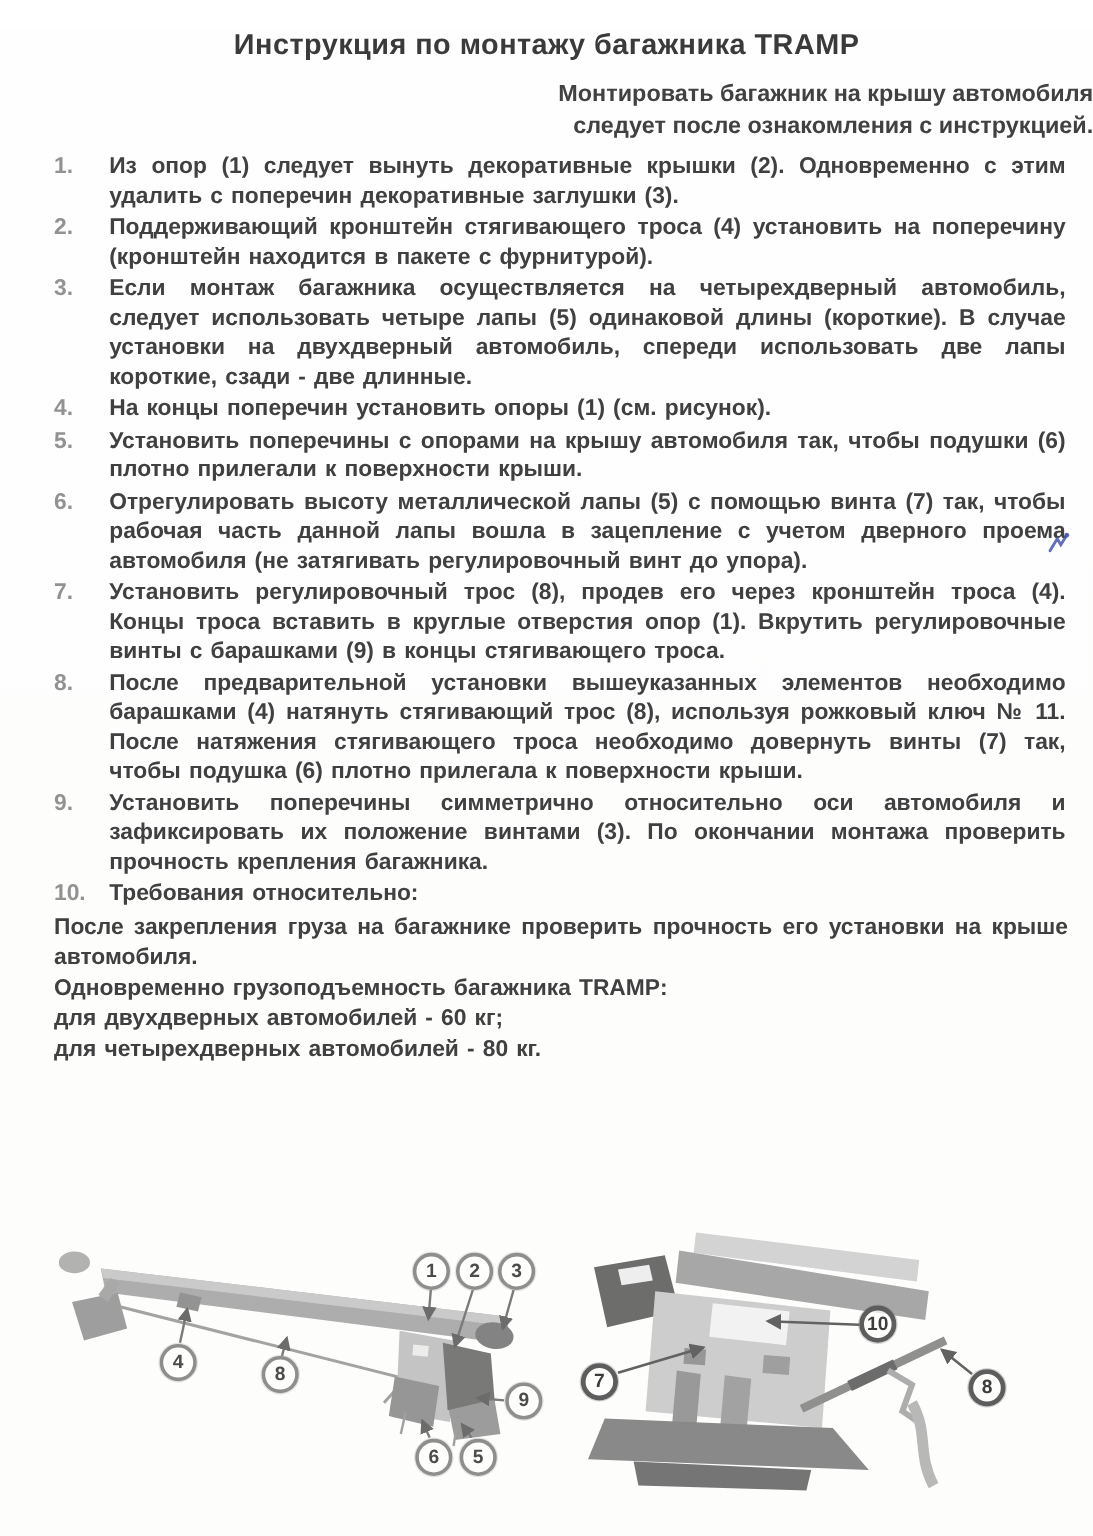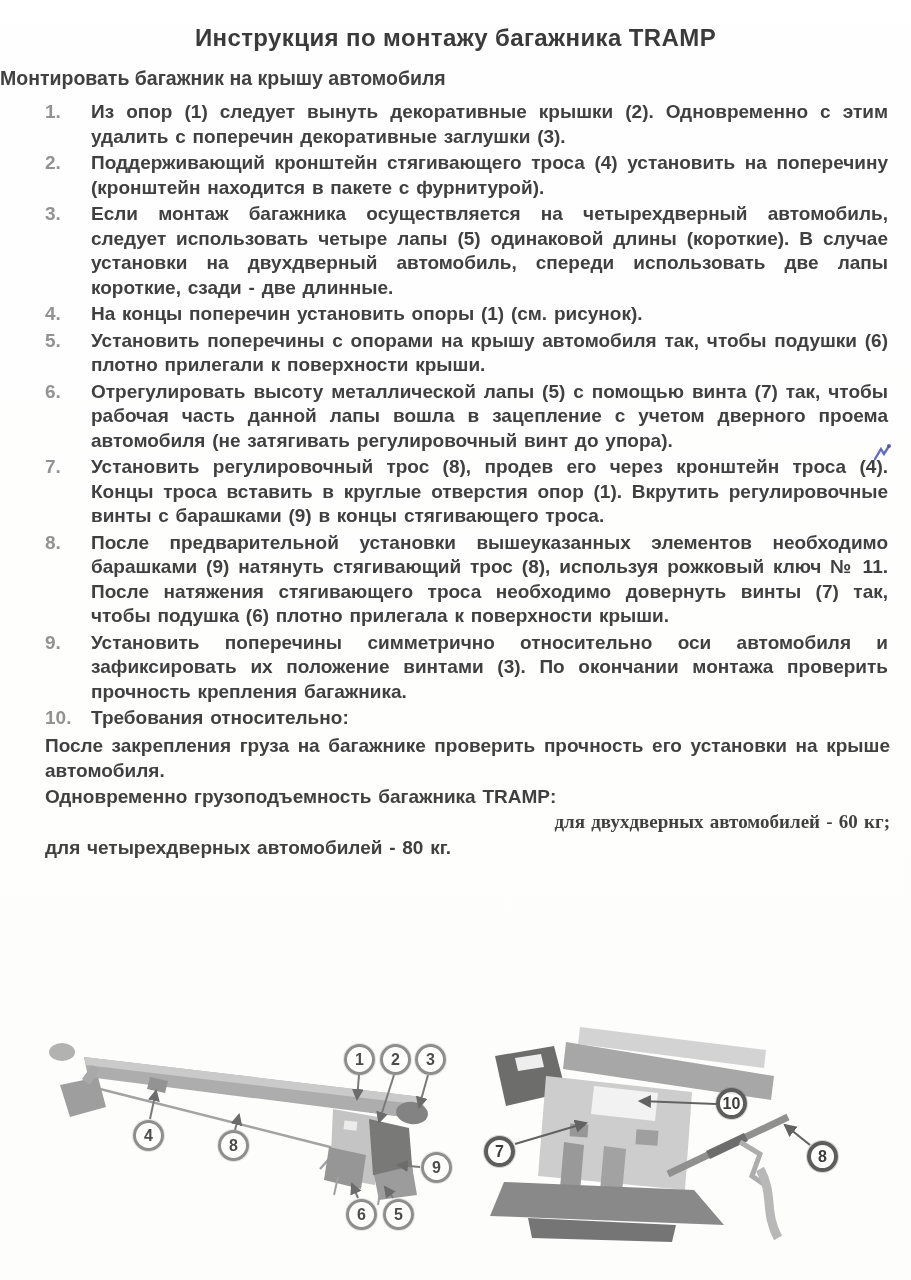--- a/index.html
+++ b/index.html
@@ -18,21 +18,21 @@
   .title {
     margin: 24px 30px 0 30px;
     text-align: center;
     font-size: 24px;
     font-weight: bold;
     letter-spacing: 0.4px;
     color: #3a3a3a;
   }
   .subtitle {
     margin-top: 13px;
-    text-align: left;
+    text-align: right;
     font-size: 19.5px;
     font-weight: bold;
     line-height: 27px;
     color: #414141;
   }
   .list { margin: 8px 22px 0 45px; }
   .item {
     display: flex;
     margin-bottom: 2px;
     font-size: 19px;
@@ -81,20 +81,21 @@
 </style>
 </head>
 <body>
 
 <div class="page">
 
   <h1 class="title">Инструкция по монтажу багажника TRAMP</h1>
 
   <div class="subtitle">
     <div>Монтировать багажник на крышу автомобиля</div>
+    <div>следует после ознакомления с инструкцией.</div>
   </div>
 
   <div class="list">
     <div class="item">
       <div class="num">1.</div>
       <div class="txt">Из опор (1) следует вынуть декоративные крышки (2). Одновременно с этим удалить с поперечин декоративные заглушки (3).</div>
     </div>
     <div class="item">
       <div class="num">2.</div>
       <div class="txt">Поддерживающий кронштейн стягивающего троса (4) установить на поперечину (кронштейн находится в пакете с фурнитурой).</div>
@@ -114,36 +115,36 @@
     <div class="item">
       <div class="num">6.</div>
       <div class="txt">Отрегулировать высоту металлической  лапы (5) с помощью винта (7) так, чтобы рабочая часть данной  лапы  вошла  в  зацепление  с учетом  дверного  проема  автомобиля  (не  затягивать регулировочный винт до упора).</div>
     </div>
     <div class="item">
       <div class="num">7.</div>
       <div class="txt">Установить регулировочный трос (8), продев его через кронштейн троса (4). Концы троса вставить в круглые отверстия опор (1). Вкрутить регулировочные винты с барашками (9) в концы стягивающего троса.</div>
     </div>
     <div class="item">
       <div class="num">8.</div>
-      <div class="txt">После предварительной установки вышеуказанных элементов необходимо барашками (9) натянуть стягивающий трос (8), используя рожковый ключ № 11. После натяжения стягивающего троса необходимо довернуть винты (7) так, чтобы подушка (6) плотно прилегала к поверхности крыши.</div>
+      <div class="txt">После предварительной установки вышеуказанных элементов необходимо барашками (4) натянуть стягивающий трос (8), используя рожковый ключ № 11. После натяжения стягивающего троса необходимо довернуть винты (7) так, чтобы подушка (6) плотно прилегала к поверхности крыши.</div>
     </div>
     <div class="item">
       <div class="num">9.</div>
       <div class="txt">Установить поперечины симметрично относительно оси автомобиля и зафиксировать их положение винтами (3). По окончании монтажа проверить прочность крепления багажника.</div>
     </div>
     <div class="item">
       <div class="num">10.</div>
       <div class="txt" style="text-align:left;">Требования относительно:</div>
     </div>
   </div>
 
   <div class="safety">
     <p>После закрепления груза на багажнике проверить прочность его установки на крыше автомобиля.</p>
     <p style="text-align:left;">Одновременно грузоподъемность багажника TRAMP:</p>
-    <p style="text-align:right;font-family:Liberation Serif, serif;">для двухдверных автомобилей - 60 кг;</p>
+    <p style="text-align:left;">для двухдверных автомобилей - 60 кг;</p>
     <p style="text-align:left;">для четырехдверных автомобилей - 80 кг.</p>
   </div>
 
   <div class="figures-layer">
 
     <div class="fig fig-left">
       <svg width="432" height="215" viewBox="0 0 432 215">
         <defs>
           <marker id="ahL" markerWidth="7" markerHeight="7" refX="5" refY="3" orient="auto">
             <path d="M0,0 L6,3 L0,6 z" fill="#5f5f5f"></path>

